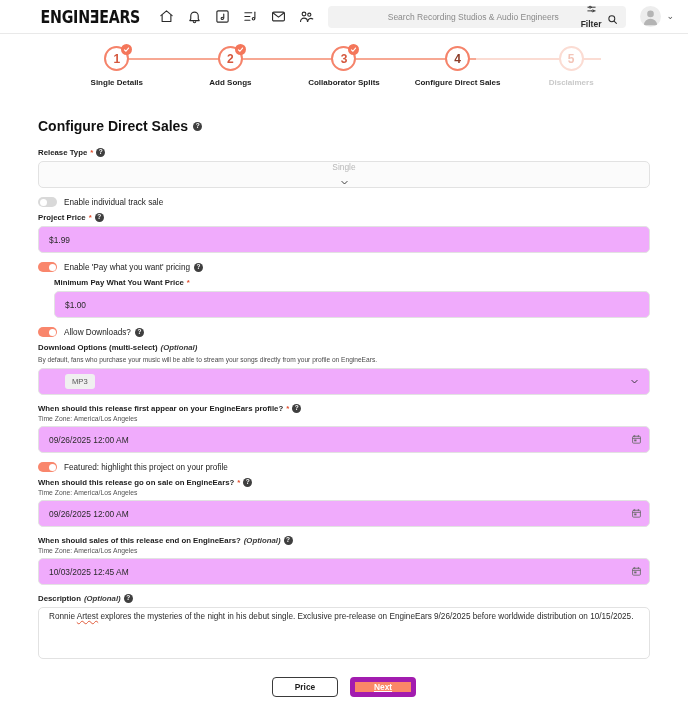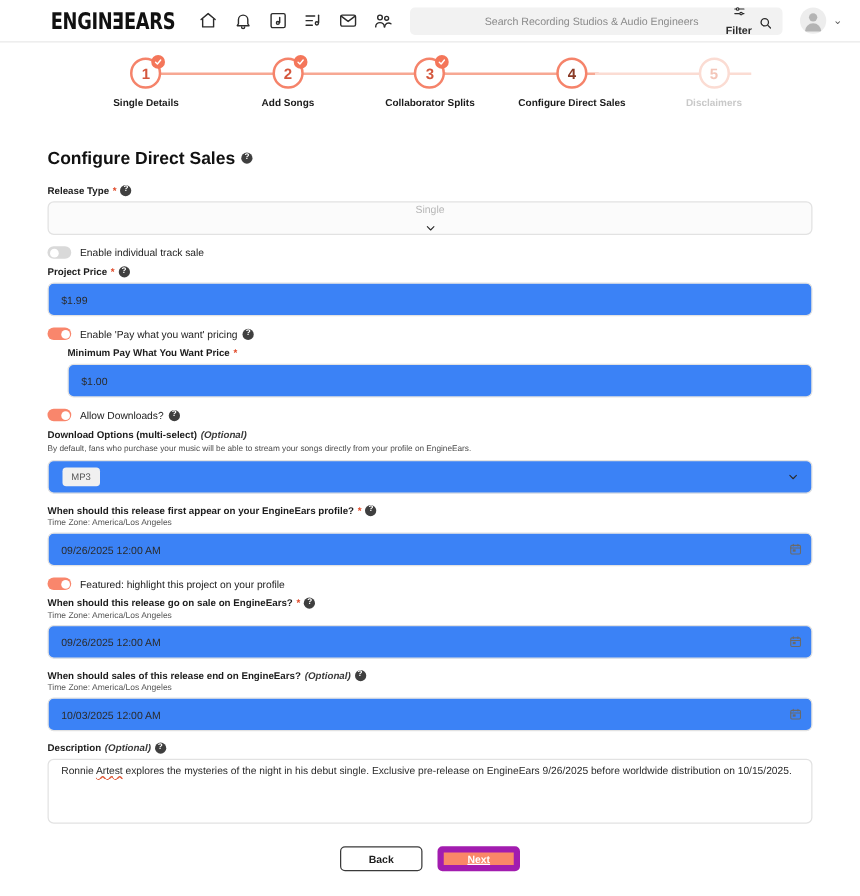--- a/index.html
+++ b/index.html
@@ -166,21 +166,21 @@
     font-size: 6.6px;
     color: #4b4b4b;
     margin-bottom: 5px;
   }
 
   .input {
     width: 100%;
     height: 27px;
     border: 1px solid #e2e2e2;
     border-radius: 5px;
-    background: #3b82f6;
+    background: #f0abfc;
     padding: 0 10px;
     font-family: "Liberation Sans", sans-serif;
     font-size: 8.4px;
     color: #2b2b2b;
     outline: none;
     display: flex;
     align-items: center;
   }
   .input.disabled { background: #fbfbfb; color: #b7b7b7; flex-direction: column; }
   .select {
@@ -191,21 +191,21 @@
   }
   .select .chev { color: #2b2b2b; width: 9px; height: 9px; flex: 0 0 auto; }
   .select .ph { color: #b7b7b7; }
 
   .chip {
     background: #f0f0f0;
     border-radius: 3px;
     padding: 3px 7px;
     font-size: 7.6px;
     color: #555;
-    margin-left: 1px;
+    margin-left: 16px;
   }
 
   
   .toggle-row {
     display: flex; align-items: center; gap: 7px;
     margin: 7px 0 6px 0;
   }
   .switch {
     width: 19px; height: 10px; border-radius: 6px;
     background: #d9d9d9;
@@ -552,21 +552,21 @@
 
   <div class="field">
     <div class="f-label">
       <span>When should sales of this release end on EngineEars?</span>
       <span class="optional">(Optional)</span>
       <span class="help">?</span>
     </div>
     <div class="sub-note">Time Zone: America/Los Angeles</div>
     <div class="date-wrap">
       <div class="input">
-        <span>10/03/2025 12:00 AM</span>
+        <span>10/03/2025 12:45 AM</span>
       </div>
       <span class="cal-btn">
         <svg viewBox="0 0 24 24" fill="none" stroke="currentColor" stroke-width="1.9" stroke-linecap="round" stroke-linejoin="round">
             <rect x="3.5" y="5" width="17" height="15" rx="2"></rect>
             <path d="M3.5 9.5h17"></path>
             <path d="M8 3v3M16 3v3"></path>
             <rect x="7" y="12" width="5" height="4" fill="currentColor" stroke="none"></rect>
           </svg>
       </span>
     </div>
@@ -577,17 +577,17 @@
       <span>Description</span>
       <span class="optional">(Optional)</span>
       <span class="help">?</span>
     </div>
     <div class="desc" style="width:100%;height:52px;border:1px solid #e2e2e2;border-radius:5px;padding:3px 10px;font-size:8.2px;color:#2b2b2b;line-height:1.4;">
       <span>Ronnie </span><span class="spell">Artest</span><span> explores the mysteries of the night in his debut single. Exclusive pre-release on EngineEars 9/26/2025 before worldwide distribution on 10/15/2025.</span>
     </div>
   </div>
 
   <div class="footer">
-    <div class="btn btn-back">Back</div>
+    <div class="btn btn-back">Price</div>
     <div class="btn btn-next">Next</div>
   </div>
 
 </div>
 
 </body></html>

